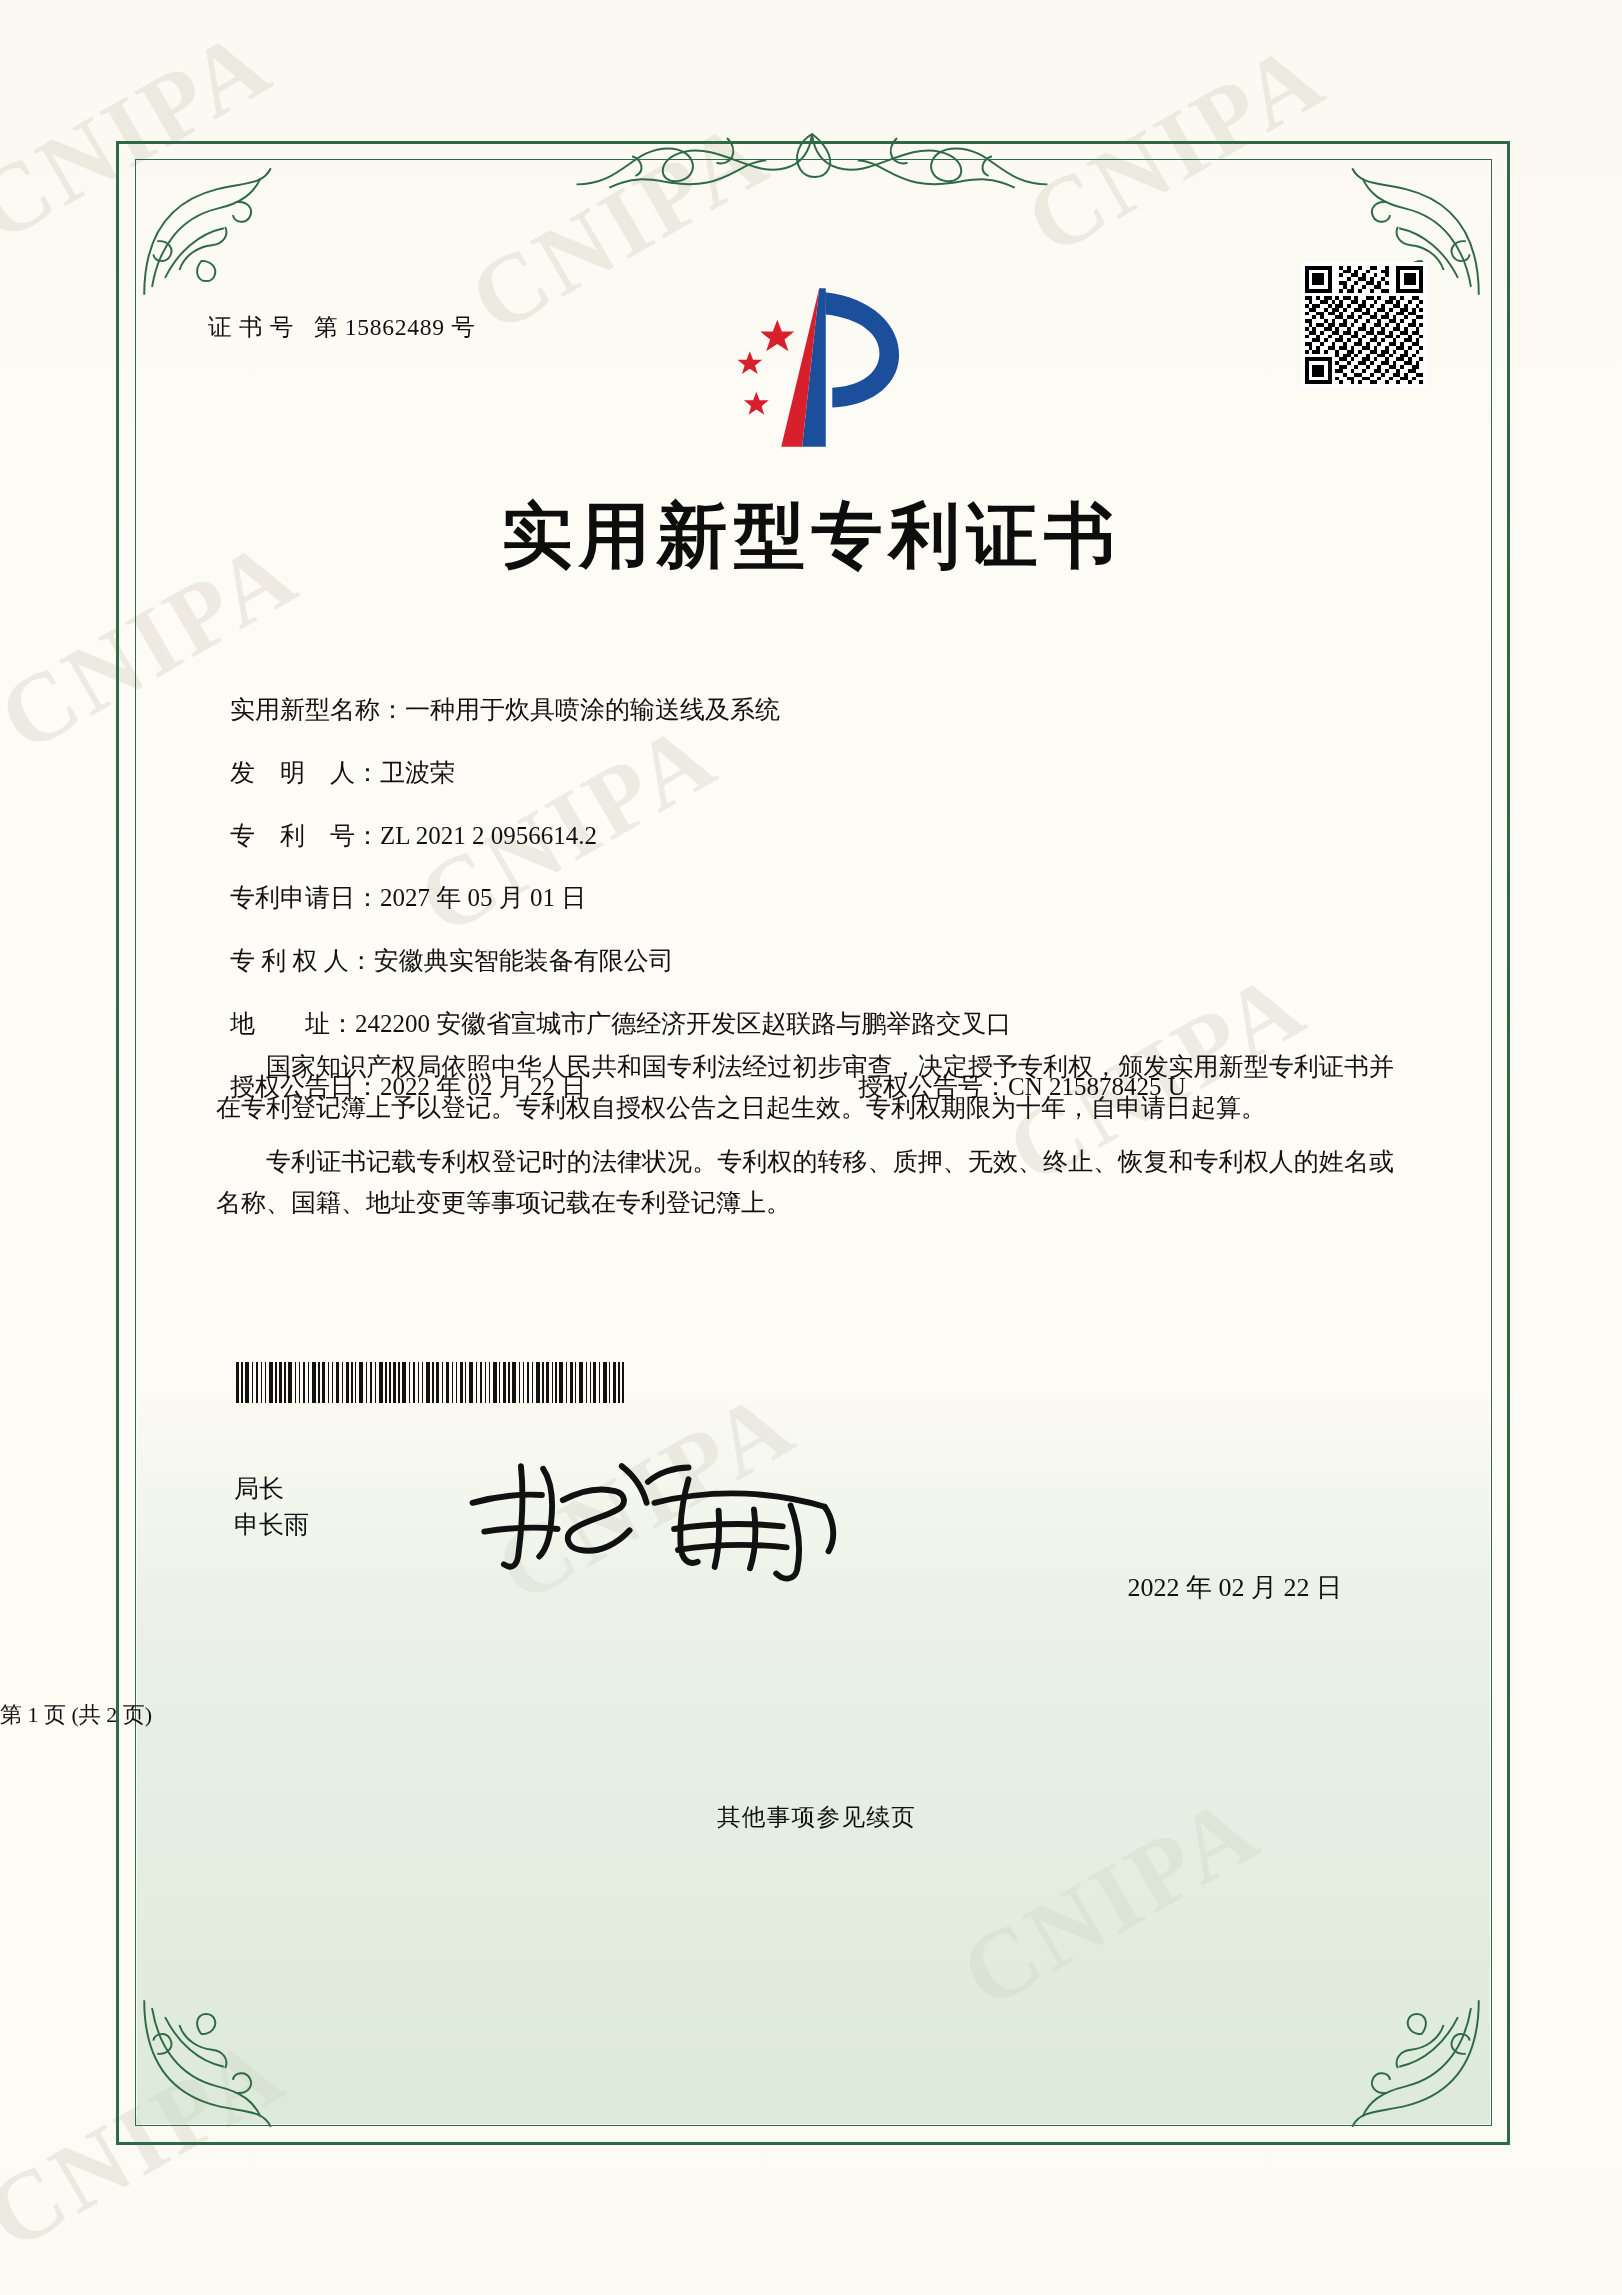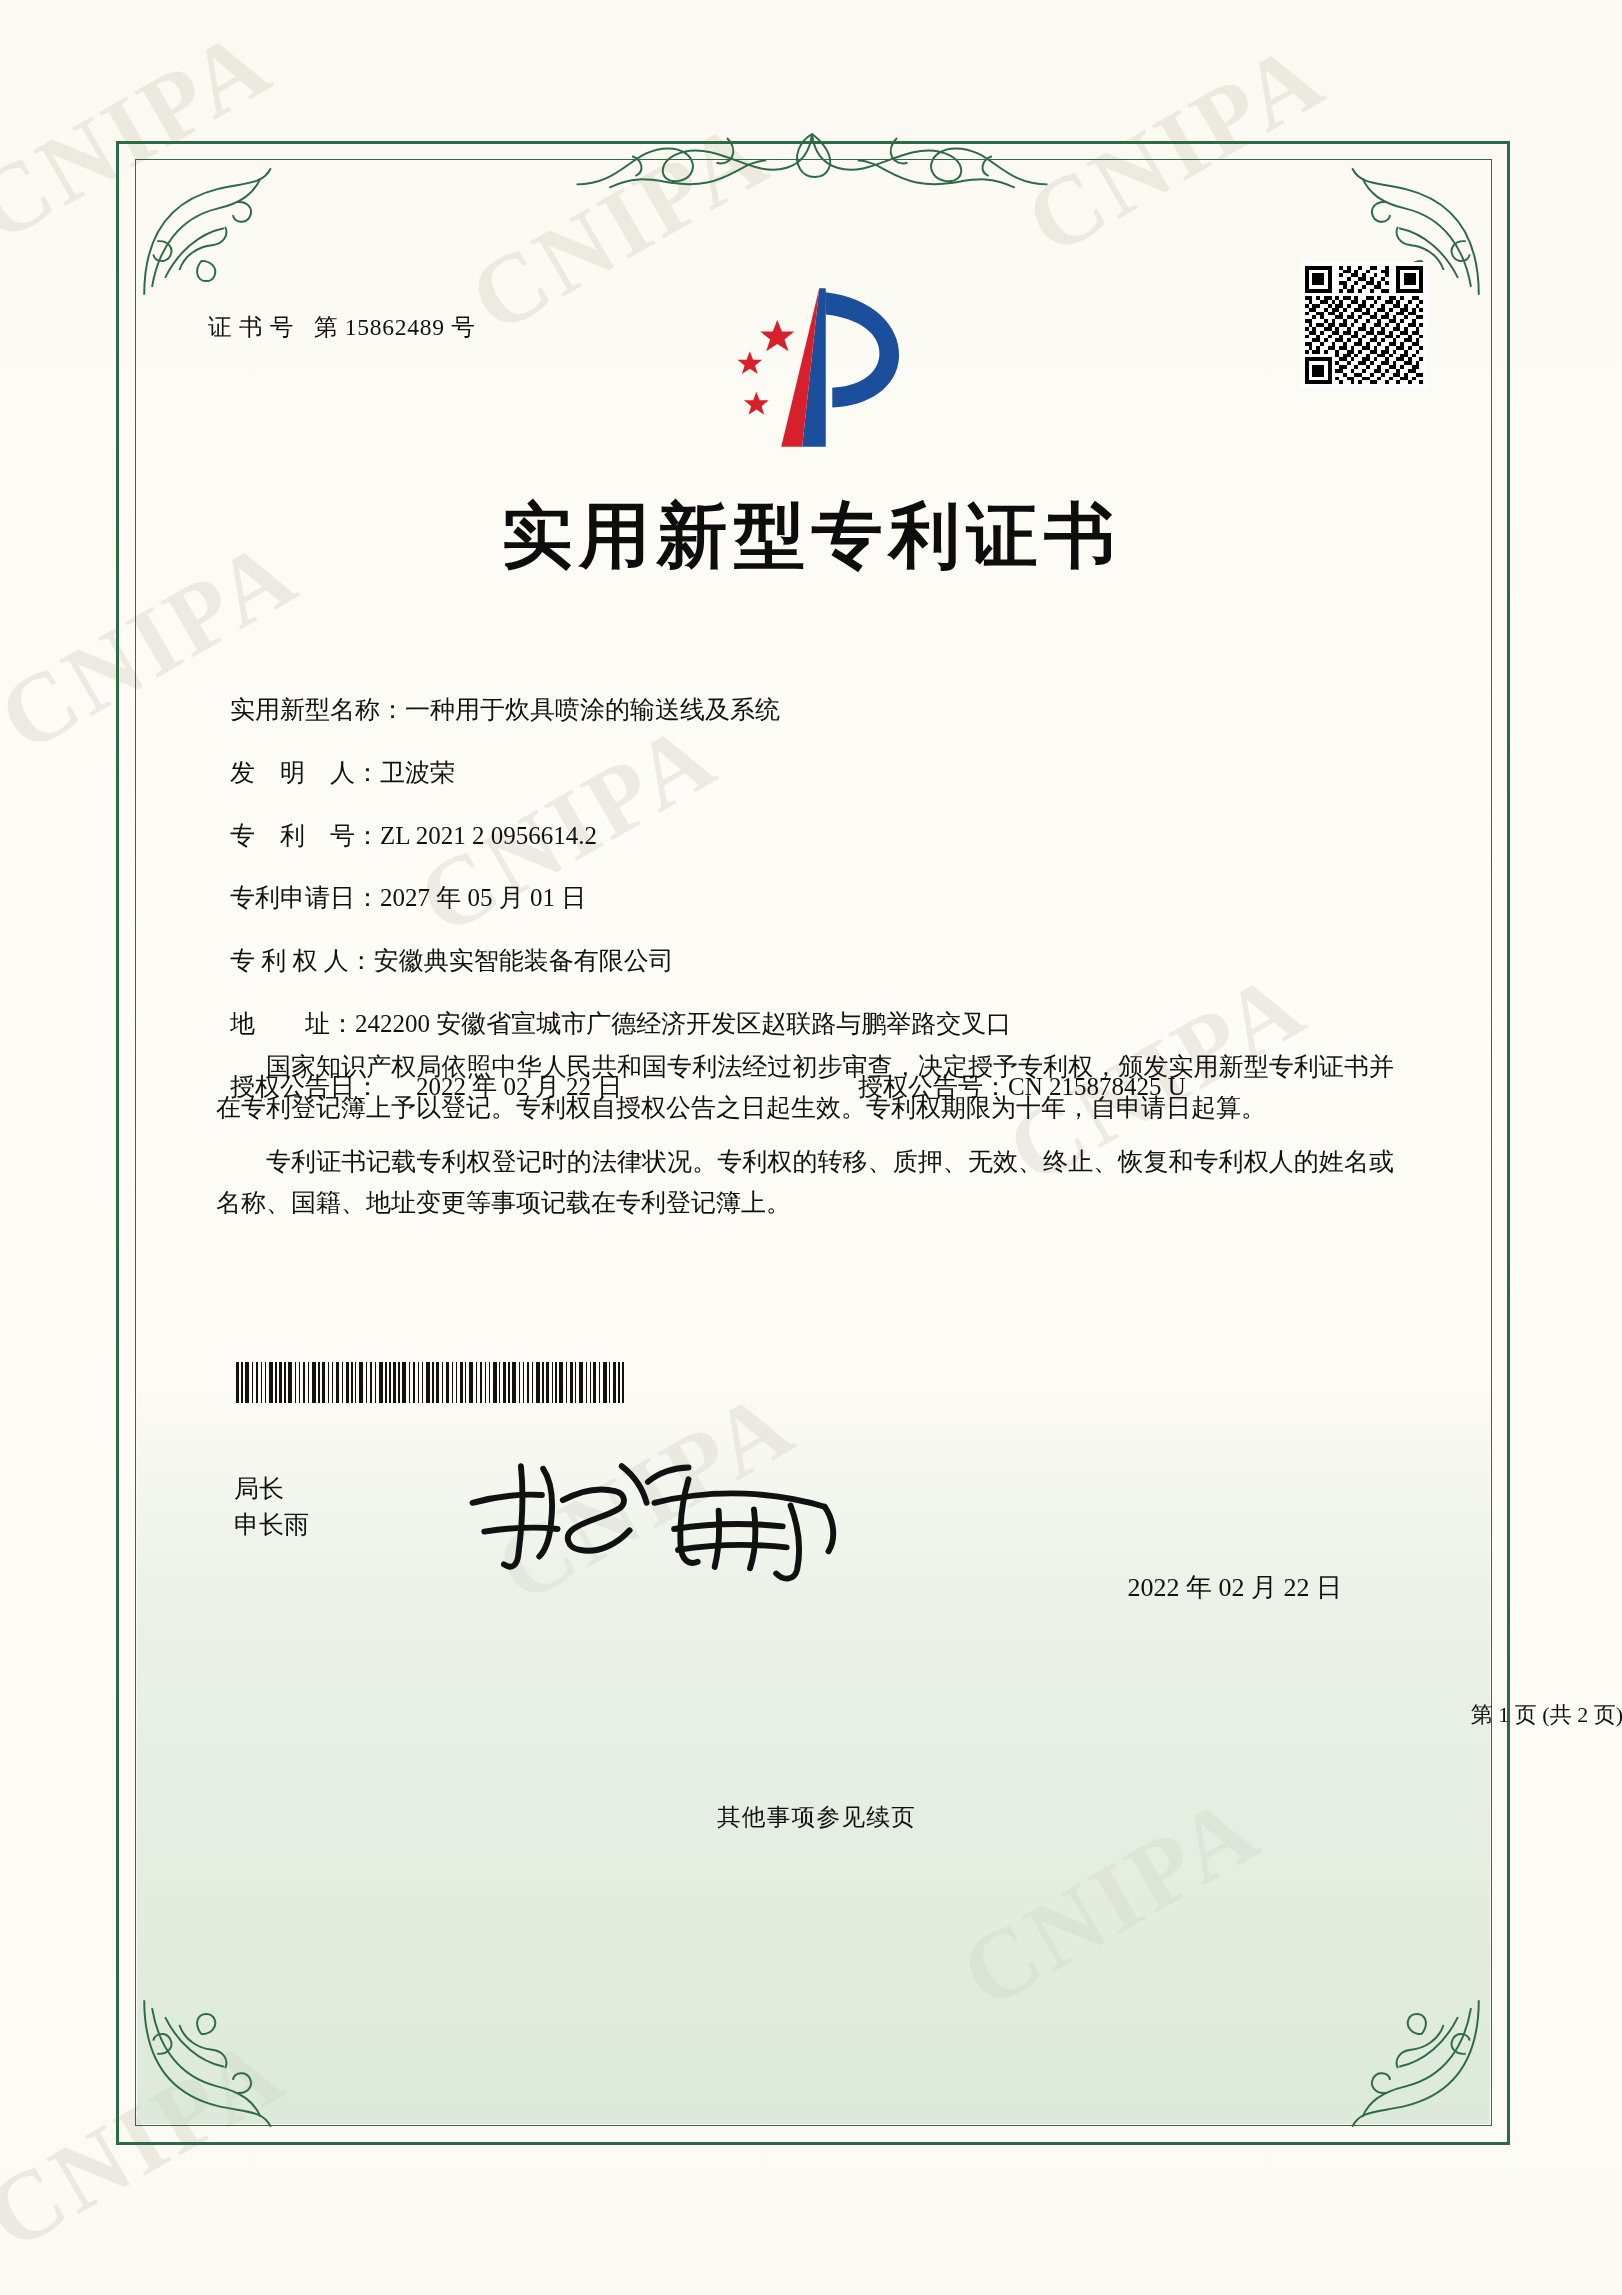--- a/index.html
+++ b/index.html
@@ -145,21 +145,21 @@
     white-space: pre;
   }
   .f-value {
     flex: 1 1 auto;
     white-space: pre-wrap;
     word-break: break-all;
   }
   .field-row.two-col {
     margin-bottom: 23.6px;
   }
-  .col-left { display:flex; flex: 0 0 628px; gap: 36px; }
+  .col-left { display:flex; flex: 0 0 628px; }
   .col-right { display:flex; flex: 1 1 auto; }
 
   
   .paras {
     position: absolute;
     left: 216px;
     top: 1047px;
     width: 1178px;
     font-size: 25px;
     line-height: 1.62;
@@ -207,21 +207,21 @@
     font-size: 26px;
     color: #111;
     white-space: nowrap;
   }
 
   
   .page-no {
     position: absolute;
     left: 0; right: 0;
     top: 1700px;
-    text-align: right;
+    text-align: left;
     font-size: 22px;
     color: #111;
   }
   .note {
     position: absolute;
     left: 0; right: 0;
     top: 1801px;
     text-align: center;
     font-size: 23.6px;
     color: #111;

